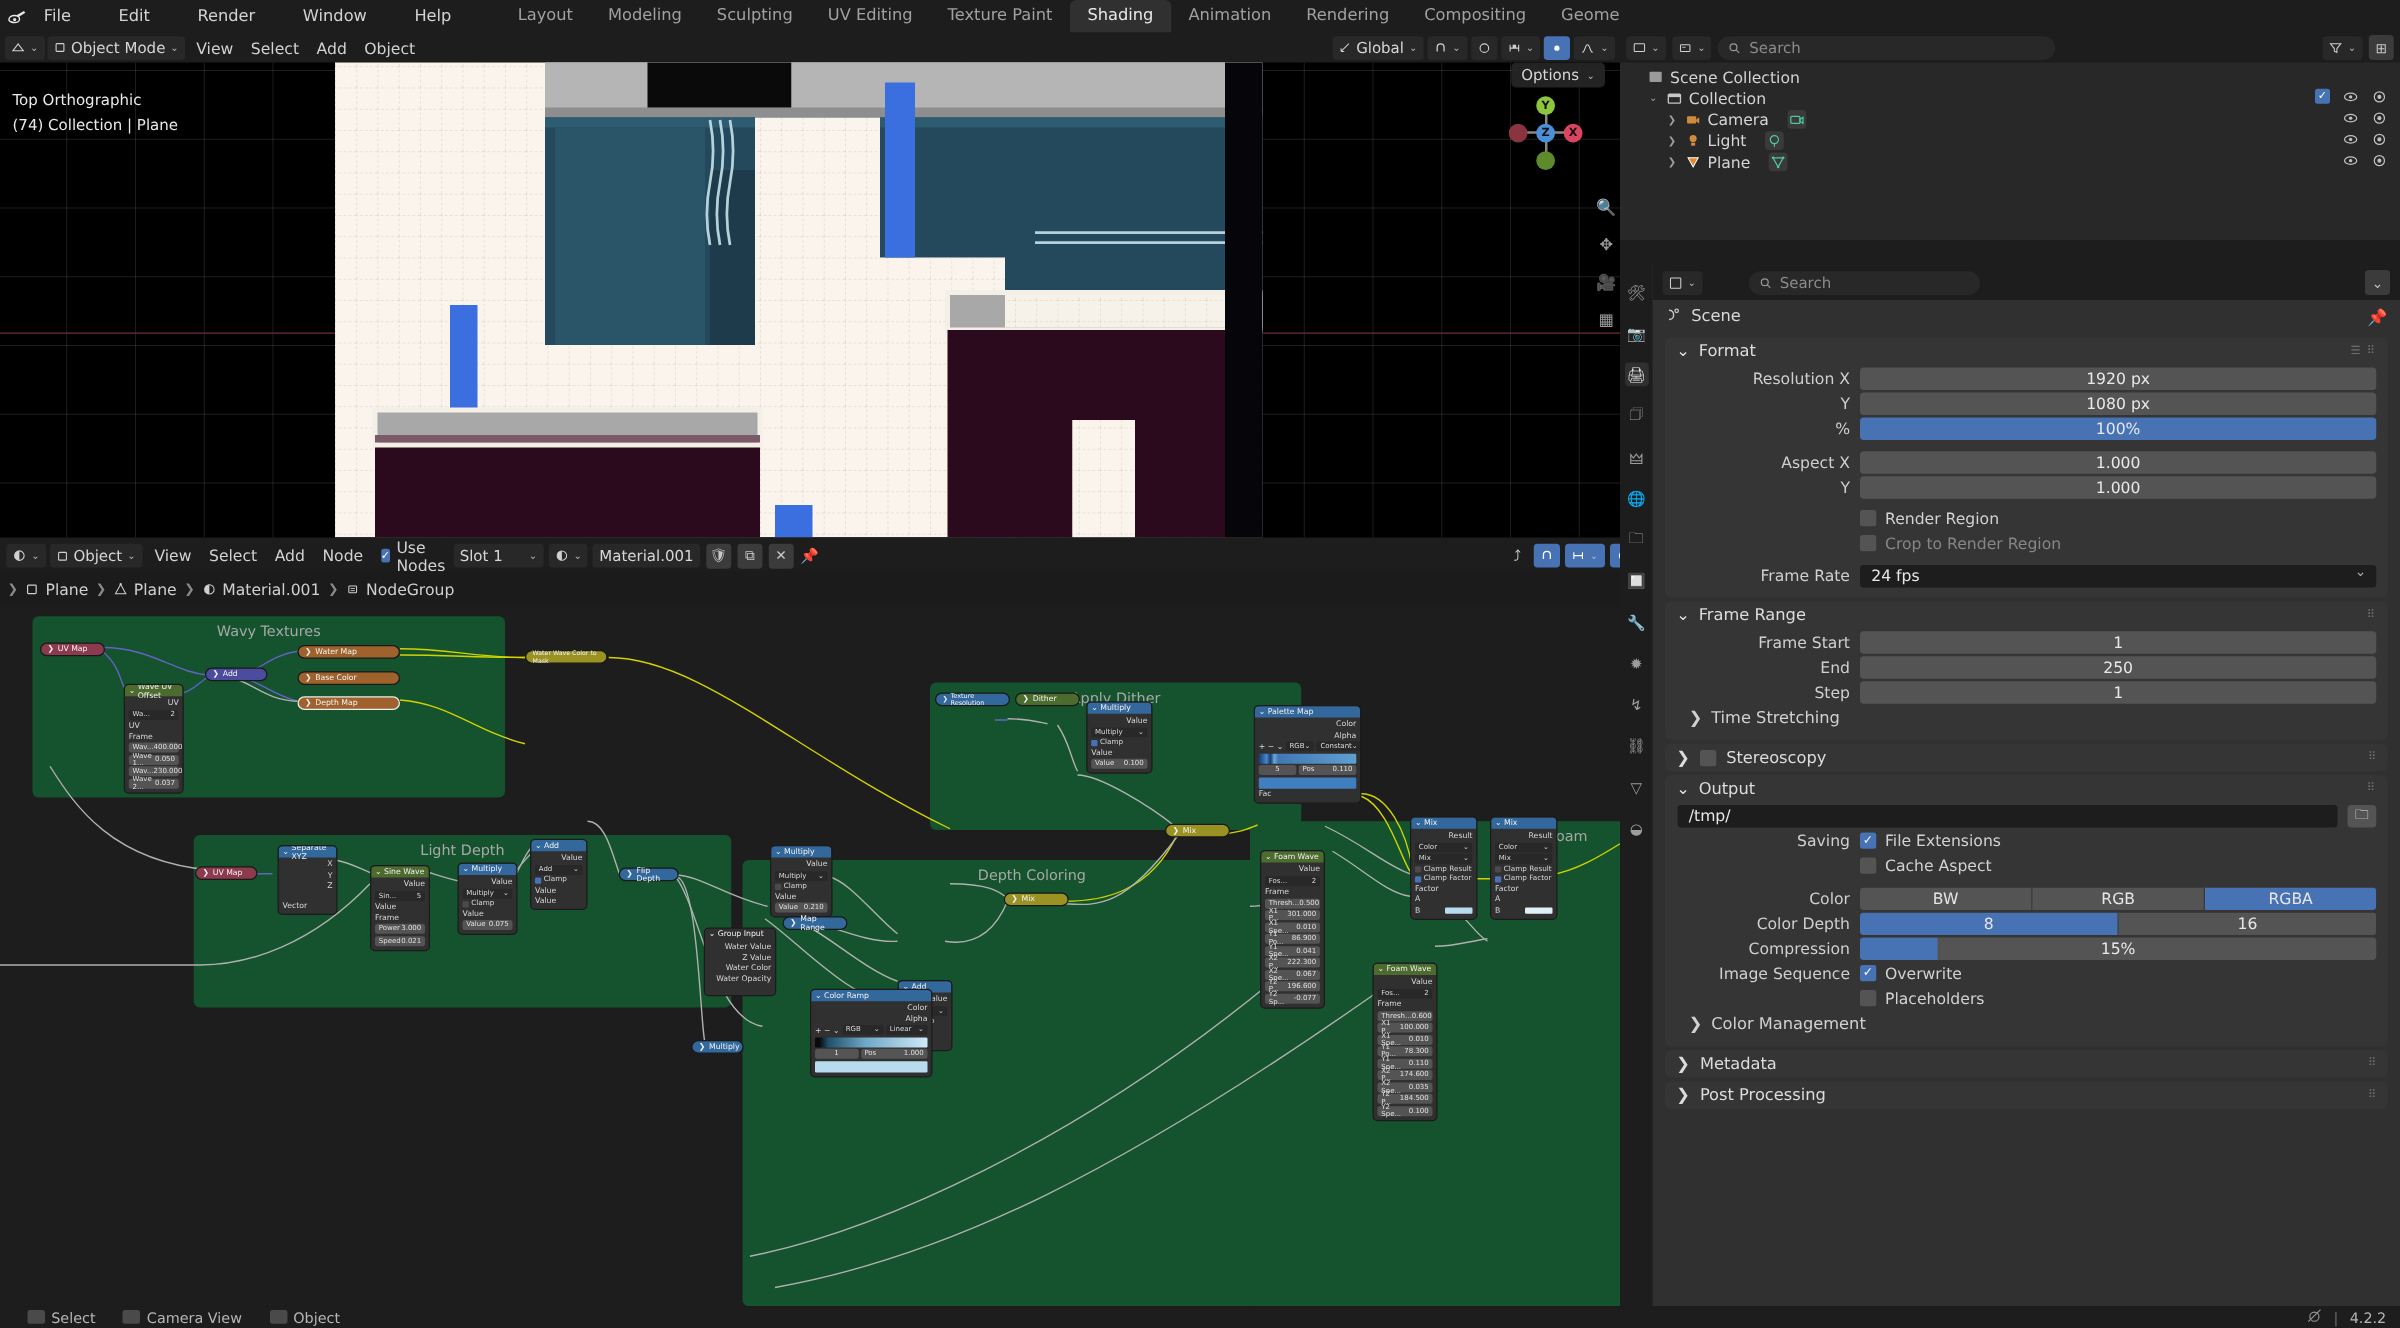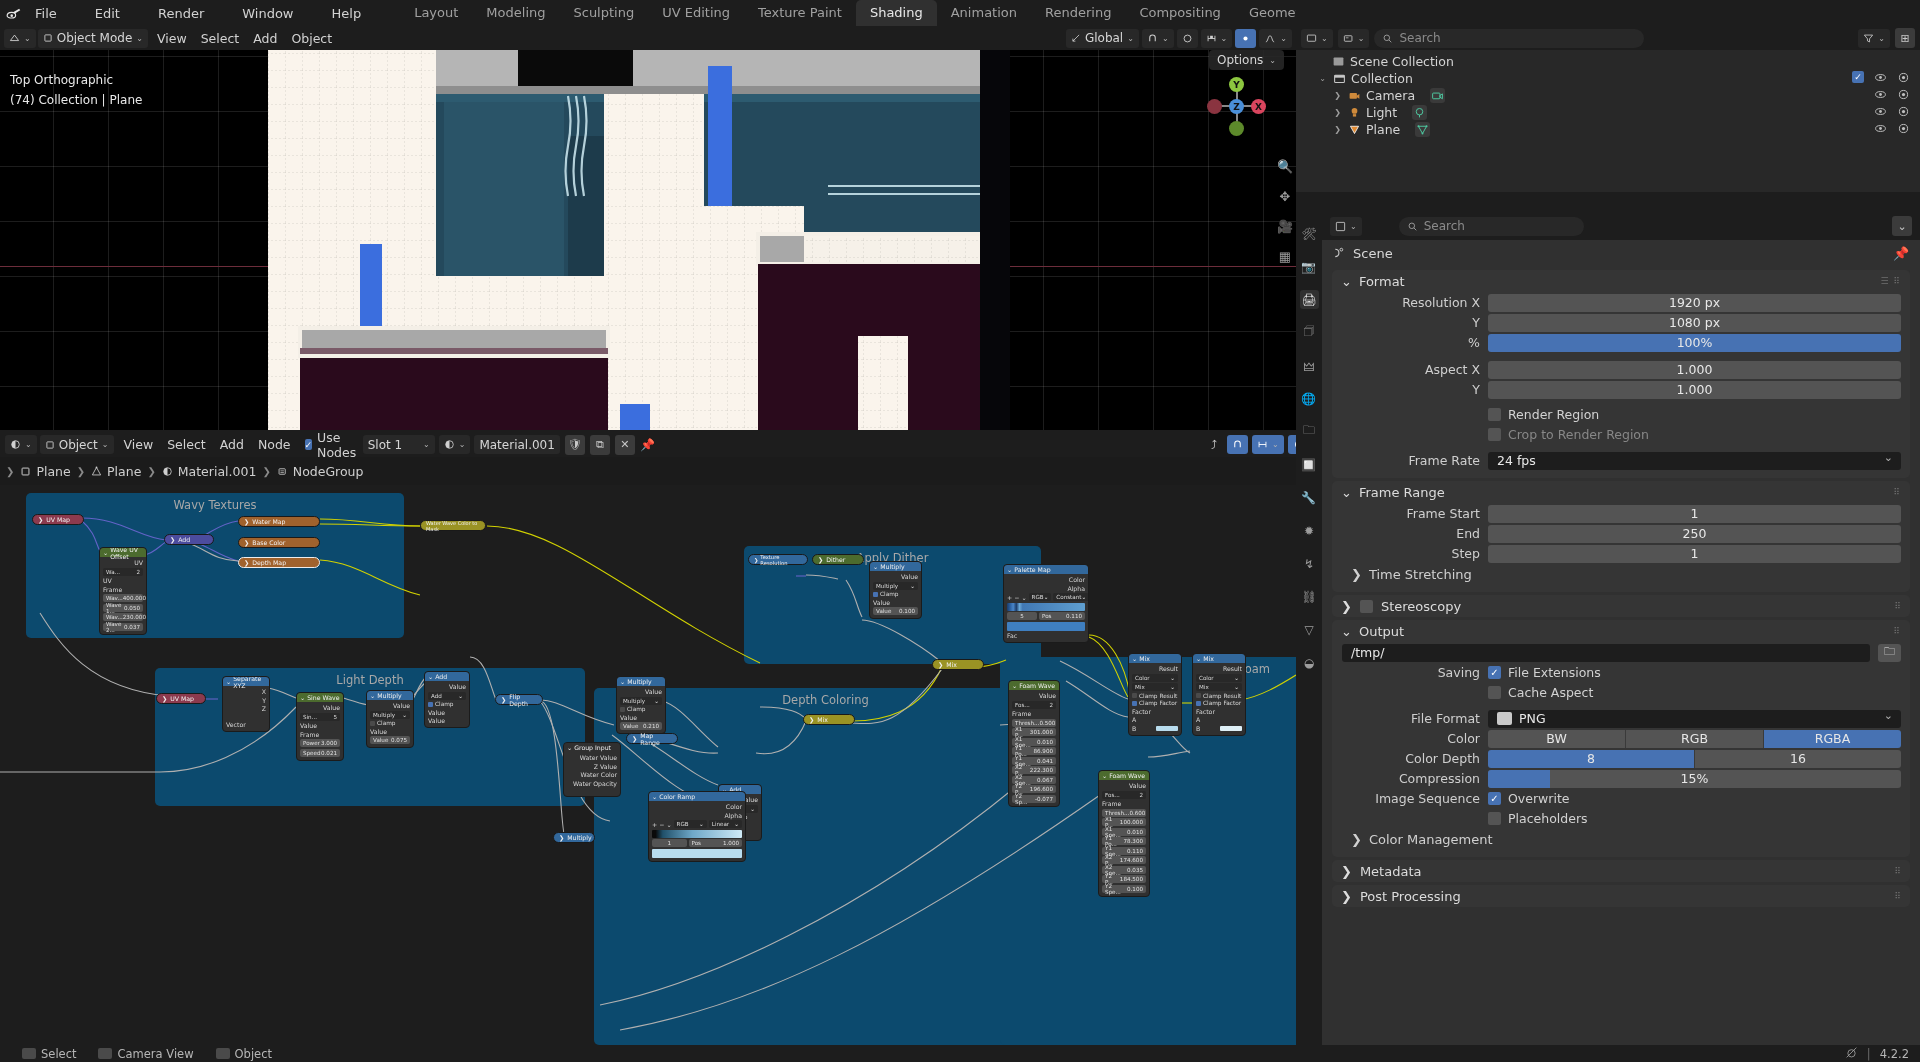--- a/index.html
+++ b/index.html
@@ -68,21 +68,21 @@
     font-size:12.5px; color:#cfcfcf; }
   .bc-sep { color:#8a8a8a; font-size:10px; }
   .bc-item { display:flex; align-items:center; gap:5px; }
   .chk { width:11px; height:11px; border-radius:2px; background:#4772b3; display:inline-flex;
     align-items:center; justify-content:center; color:#fff; font-size:9px; }
 
   
   #nodeed { position:absolute; left:0; top:485px; width:1296px; height:560px;
     background:#1d1d1d; overflow:hidden; }
   #nodeed-bg { position:absolute; inset:0; background:#1d1d1d; }
-  .frame { position:absolute; background:#0c4a6e; border-radius:5px; }
+  .frame { position:absolute; background:#14532d; border-radius:5px; }
   .frame-lbl { position:absolute; top:5px; left:0; width:100%; text-align:center;
     font-size:11.5px; color:#a8a8a8; }
   .node { position:absolute; background:#303030; border:1px solid #1b1b1b; border-radius:4px;
     font-size:6.2px; color:#d7d7d7; overflow:hidden; }
   .nhead { height:9px; display:flex; align-items:center; padding:0 3px; gap:2px;
     font-size:6.2px; color:#f0f0f0; border-radius:3px 3px 0 0; }
   .nbody { padding:2px 3px 3px; display:flex; flex-direction:column; gap:1.5px; }
   .nrow { display:flex; justify-content:space-between; align-items:center; height:7px; }
   .nrow.r { justify-content:flex-end; }
   .nfield { background:#545454; border-radius:2px; height:8px; display:flex;
@@ -1127,21 +1127,21 @@
       <div class="hdr-btn">
         <svg width="11" height="11" viewBox="0 0 16 16">
             <path d="M2 3h12l-4.5 5.5V13l-3-1.5V8.5z" fill="none" stroke="#d0d0d0" stroke-width="1.2"></path>
           </svg>
           <span class="chev">⌄</span>
       </div>
       <div class="mini-btn">⊞</div>
     </div>
   </div>
   <div id="ol-list">
-      <div class="ol-row" style="padding-left: 20px;">
+      <div class="ol-row" style="padding-left: 6px;">
         <span class="disc"></span>
         <span style="display: flex;">
           <svg width="13" height="13" viewBox="0 0 16 16">
             <rect x="2" y="3" width="12" height="10" rx="1" fill="#9a9a9a"></rect>
           </svg>
         </span>
         <span>Scene Collection</span>
       </div>
       <div class="ol-row" style="padding-left: 21px;">
         <span class="disc">⌄</span>
@@ -1391,27 +1391,20 @@
         </div>
       <div class="prow">
           <span class="plabel"></span>
         <span class="pcheck">
             <span class="pcbox off">✓</span>
         <span>Cache Aspect</span>
           </span>
         </div>
       <div style="height:5px"></div>
       <div class="prow">
-          <span class="plabel">File Format</span>
-        <span class="pval drop" style="gap:7px; display:flex; align-items:center;">
-          <span style="width:15px;height:13px;background:#c9c9c9;border-radius:2px;display:inline-block"></span>
-          <span>PNG</span>
-        </span>
-        </div>
-      <div class="prow">
           <span class="plabel">Color</span>
         <span class="seg">
           <div>BW</div>
           <div>RGB</div>
           <div class="on">RGBA</div>
         </span>
         </div>
       <div class="prow">
           <span class="plabel">Color Depth</span>
         <span class="seg">

